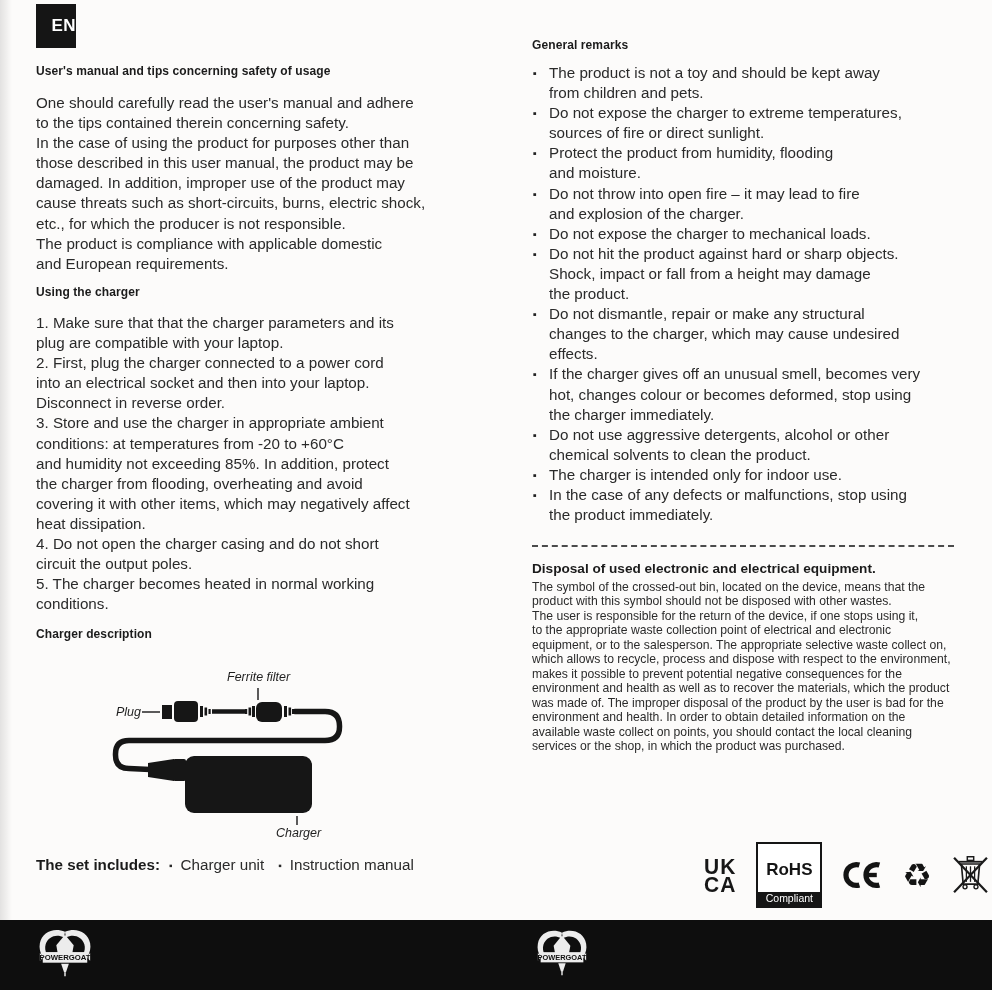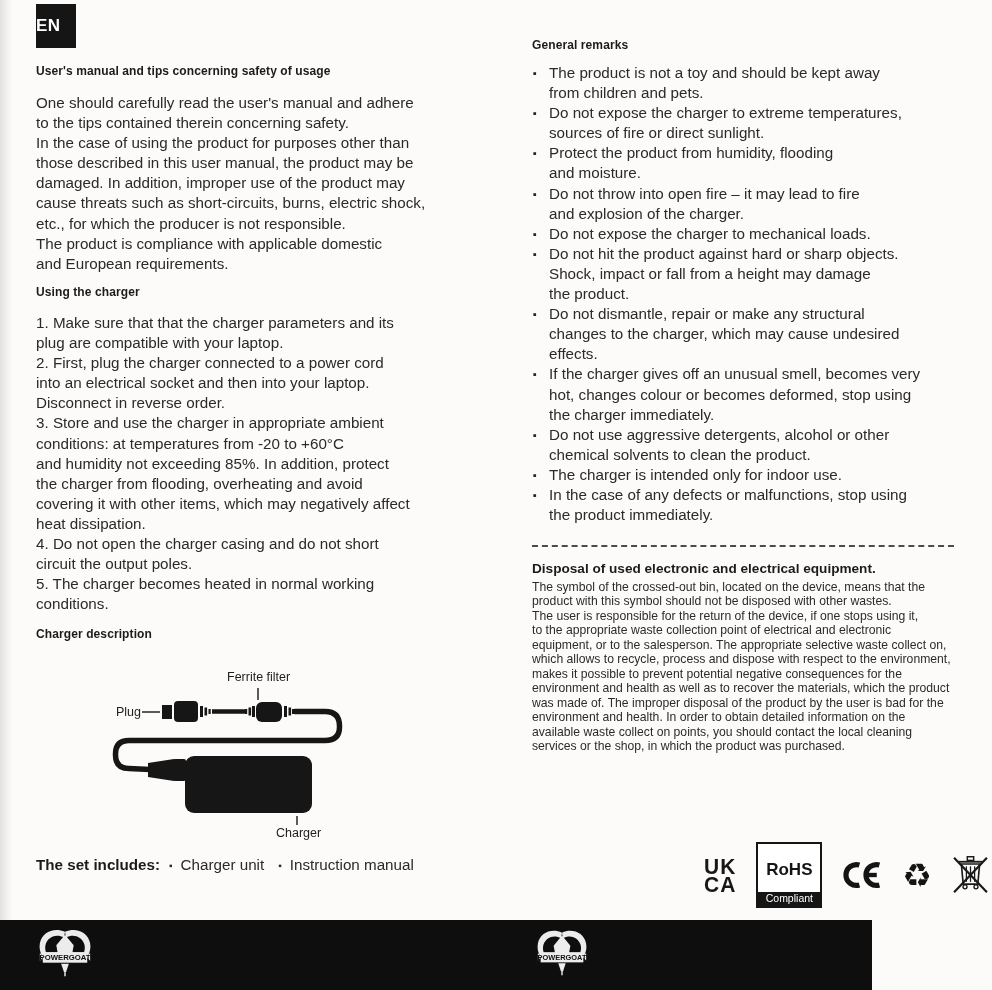--- a/index.html
+++ b/index.html
@@ -7,21 +7,21 @@
     width:992px;height:990px;position:relative;overflow:hidden;
     background:#fcfbfa;
     font-family:"Liberation Sans",sans-serif;
     color:#262626;
   }
   .scan-edge{position:absolute;left:0;top:0;bottom:0;width:12px;
     background:linear-gradient(90deg,rgba(0,0,0,.10),rgba(0,0,0,0));}
   .badge{
     position:absolute;left:36px;top:4px;width:40px;height:44px;
     background:#151515;color:#fff;font-weight:700;font-size:17px;
-    display:flex;align-items:center;justify-content:flex-start;letter-spacing:.5px;
+    display:flex;align-items:center;justify-content:flex-end;letter-spacing:.5px;
   }
   .abs{position:absolute;}
   h2.sec{margin:0;font-size:12px;font-weight:700;color:#1b1b1b;letter-spacing:.1px;}
   .bodytext{font-size:15.2px;line-height:20.1px;white-space:pre-line;color:#2a2a2a;}
   .col-left{left:36px;width:444px;}
   .col-right{left:532px;width:428px;}
   ul.remarks{list-style:none;margin:0;padding:0;}
   ul.remarks li{
     position:relative;padding-left:17px;
     font-size:15.2px;line-height:20.1px;color:#2a2a2a;
@@ -31,32 +31,32 @@
   }
   ul.remarks li .txt{white-space:pre-line;}
   .dashes{border:0;border-top:2px dashed #4b4b4b;margin:0;}
   .disposal-h{margin:0;font-size:13.6px;font-weight:700;color:#1b1b1b;}
   .disposal-b{font-size:12.2px;line-height:14.45px;white-space:pre-line;color:#2b2b2b;}
   .set-row{display:flex;align-items:baseline;gap:9px;font-size:15.2px;color:#2a2a2a;text-align:center;}
   .set-row .lbl{font-weight:700;color:#1b1b1b;}
   .set-row .itm{display:flex;align-items:baseline;gap:8px;}
   .set-row .sq{font-size:10px;position:relative;top:-1px;}
   
-  .diagram{left:36px;top:660px;width:440px;height:195px;}
+  .diagram{left:36px;top:660px;width:440px;height:195px;font-style:italic;}
   .diagram .dlabel{position:absolute;font-size:12.5px;color:#1f1f1f;}
   
   .marks{left:704px;top:842px;display:flex;align-items:center;gap:20px;}
   .ukca{font-weight:700;font-size:21px;line-height:17px;color:#171717;
         letter-spacing:1px;text-align:center;transform:scaleY(1.05);}
   .rohs{border:2.5px solid #151515;background:#fff;text-align:center;width:62px;}
   .rohs .top{font-weight:700;font-size:17px;color:#141414;padding:16px 2px 0;line-height:19px;border-radius:10px;}
   .rohs .bot{background:#151515;color:#fff;font-size:10.5px;padding:1px 2px 2px;line-height:11px;margin-top:13px;}
   .recycle{font-family:"DejaVu Sans",sans-serif;font-size:33px;color:#141414;line-height:1;}
   
-  .footer{position:absolute;left:0;top:920px;width:872px;height:70px;background:#0e0e0e;}
+  .footer{position:absolute;left:0;top:920px;width:992px;height:70px;background:#0e0e0e;}
   .goat{position:absolute;}
 </style>
 </head>
 <body>
 
 <div class="scan-edge"></div>
 
 <div class="badge">
   <span>EN</span>
 </div>

